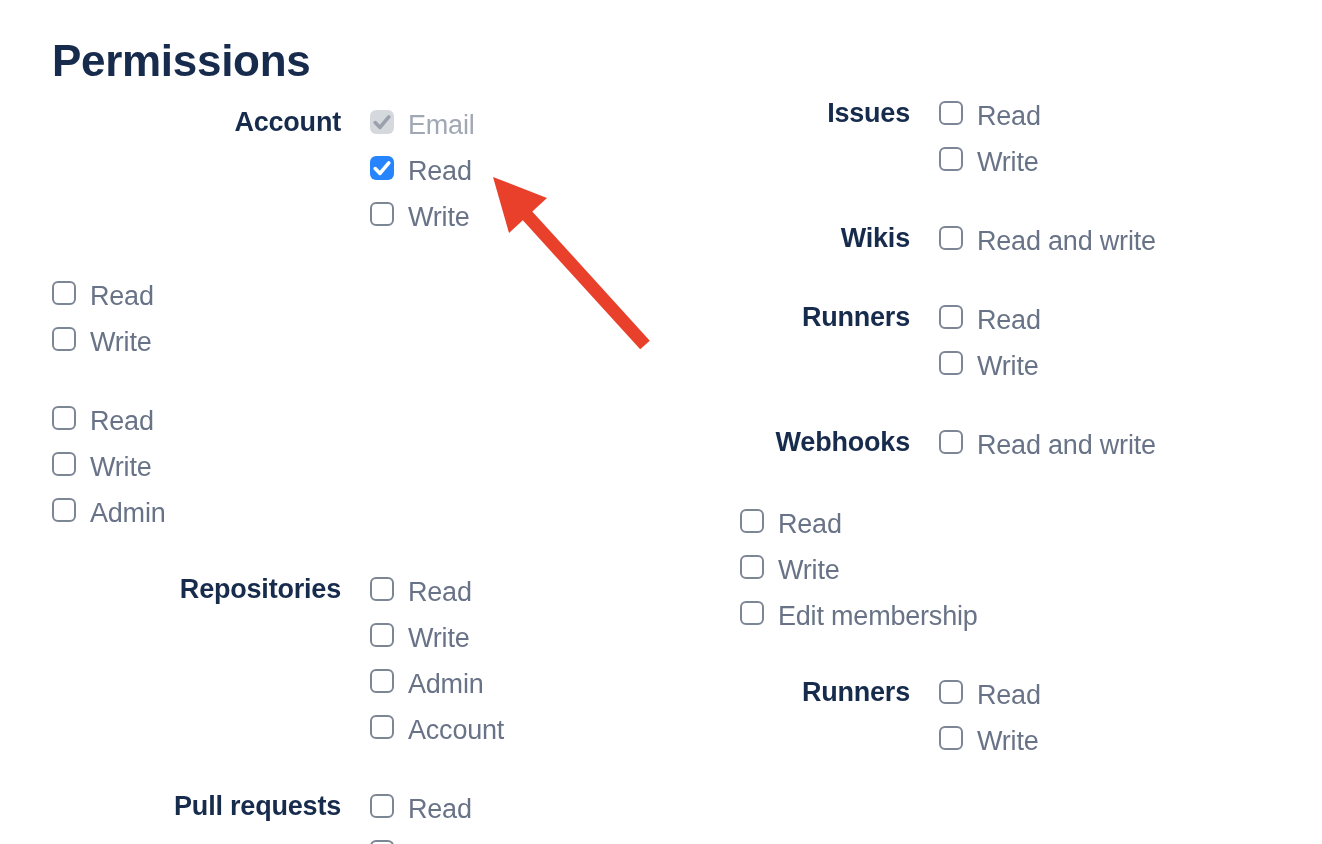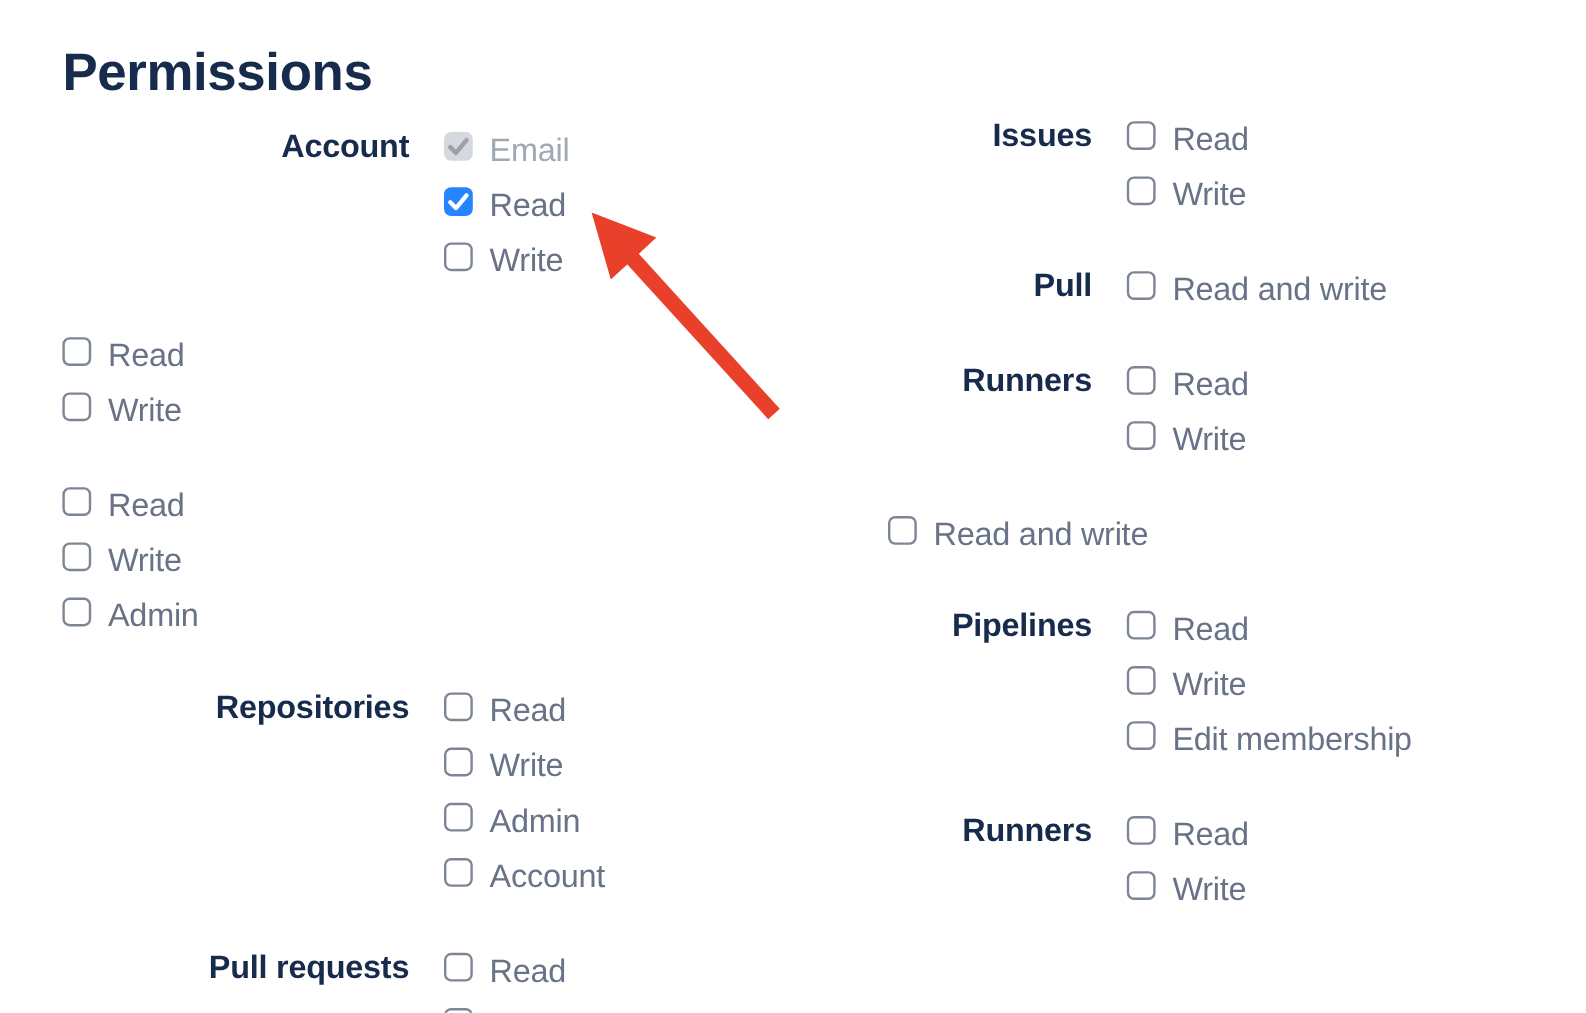--- a/index.html
+++ b/index.html
@@ -151,21 +151,21 @@
           <span class="checkbox unchecked"></span>
           <span class="option-label">Read</span>
         </label>
         <label class="checkbox-row">
           <span class="checkbox unchecked"></span>
           <span class="option-label">Write</span>
         </label>
       </div>
     </div>
     <div class="section">
-      <div class="section-label">Pull</div>
+      <div class="section-label">Wikis</div>
       <div class="checkbox-list">
         <label class="checkbox-row">
           <span class="checkbox unchecked"></span>
           <span class="option-label">Read and write</span>
         </label>
       </div>
     </div>
     <div class="section">
       <div class="section-label">Runners</div>
       <div class="checkbox-list">
@@ -173,29 +173,29 @@
           <span class="checkbox unchecked"></span>
           <span class="option-label">Read</span>
         </label>
         <label class="checkbox-row">
           <span class="checkbox unchecked"></span>
           <span class="option-label">Write</span>
         </label>
       </div>
     </div>
     <div class="section">
+      <div class="section-label">Webhooks</div>
       <div class="checkbox-list">
         <label class="checkbox-row">
           <span class="checkbox unchecked"></span>
           <span class="option-label">Read and write</span>
         </label>
       </div>
     </div>
     <div class="section">
-      <div class="section-label">Pipelines</div>
       <div class="checkbox-list">
         <label class="checkbox-row">
           <span class="checkbox unchecked"></span>
           <span class="option-label">Read</span>
         </label>
         <label class="checkbox-row">
           <span class="checkbox unchecked"></span>
           <span class="option-label">Write</span>
         </label>
         <label class="checkbox-row">

